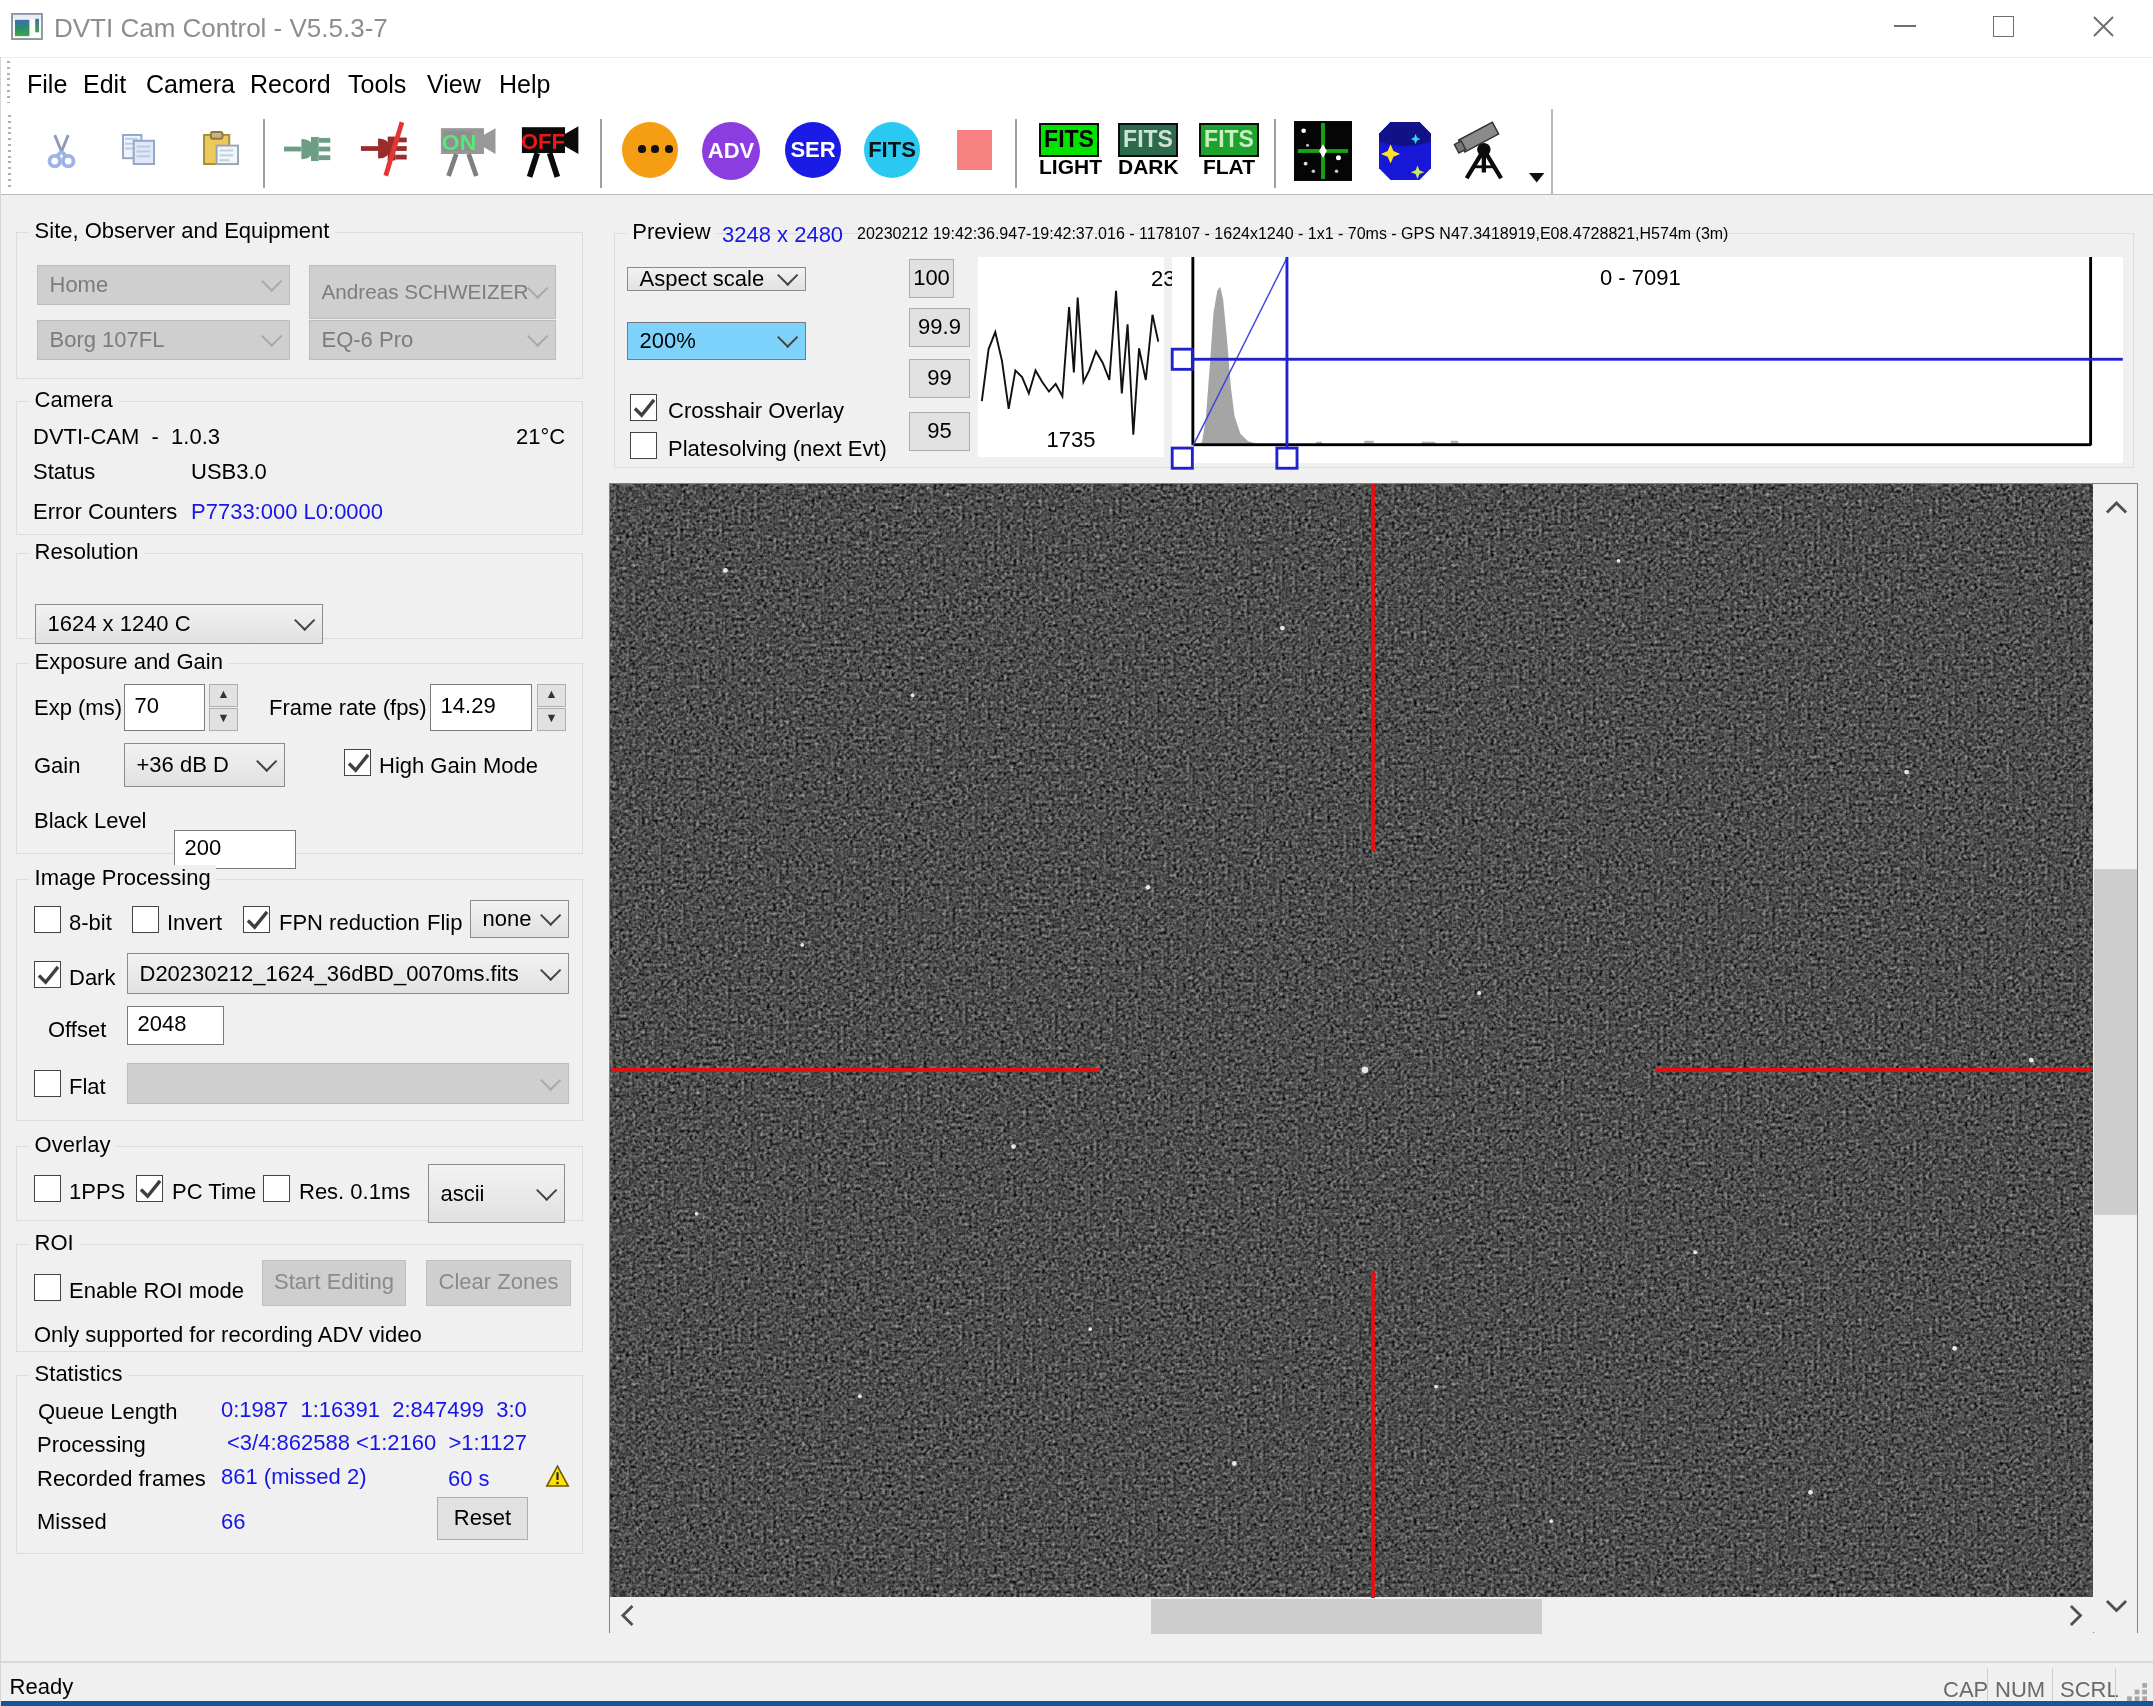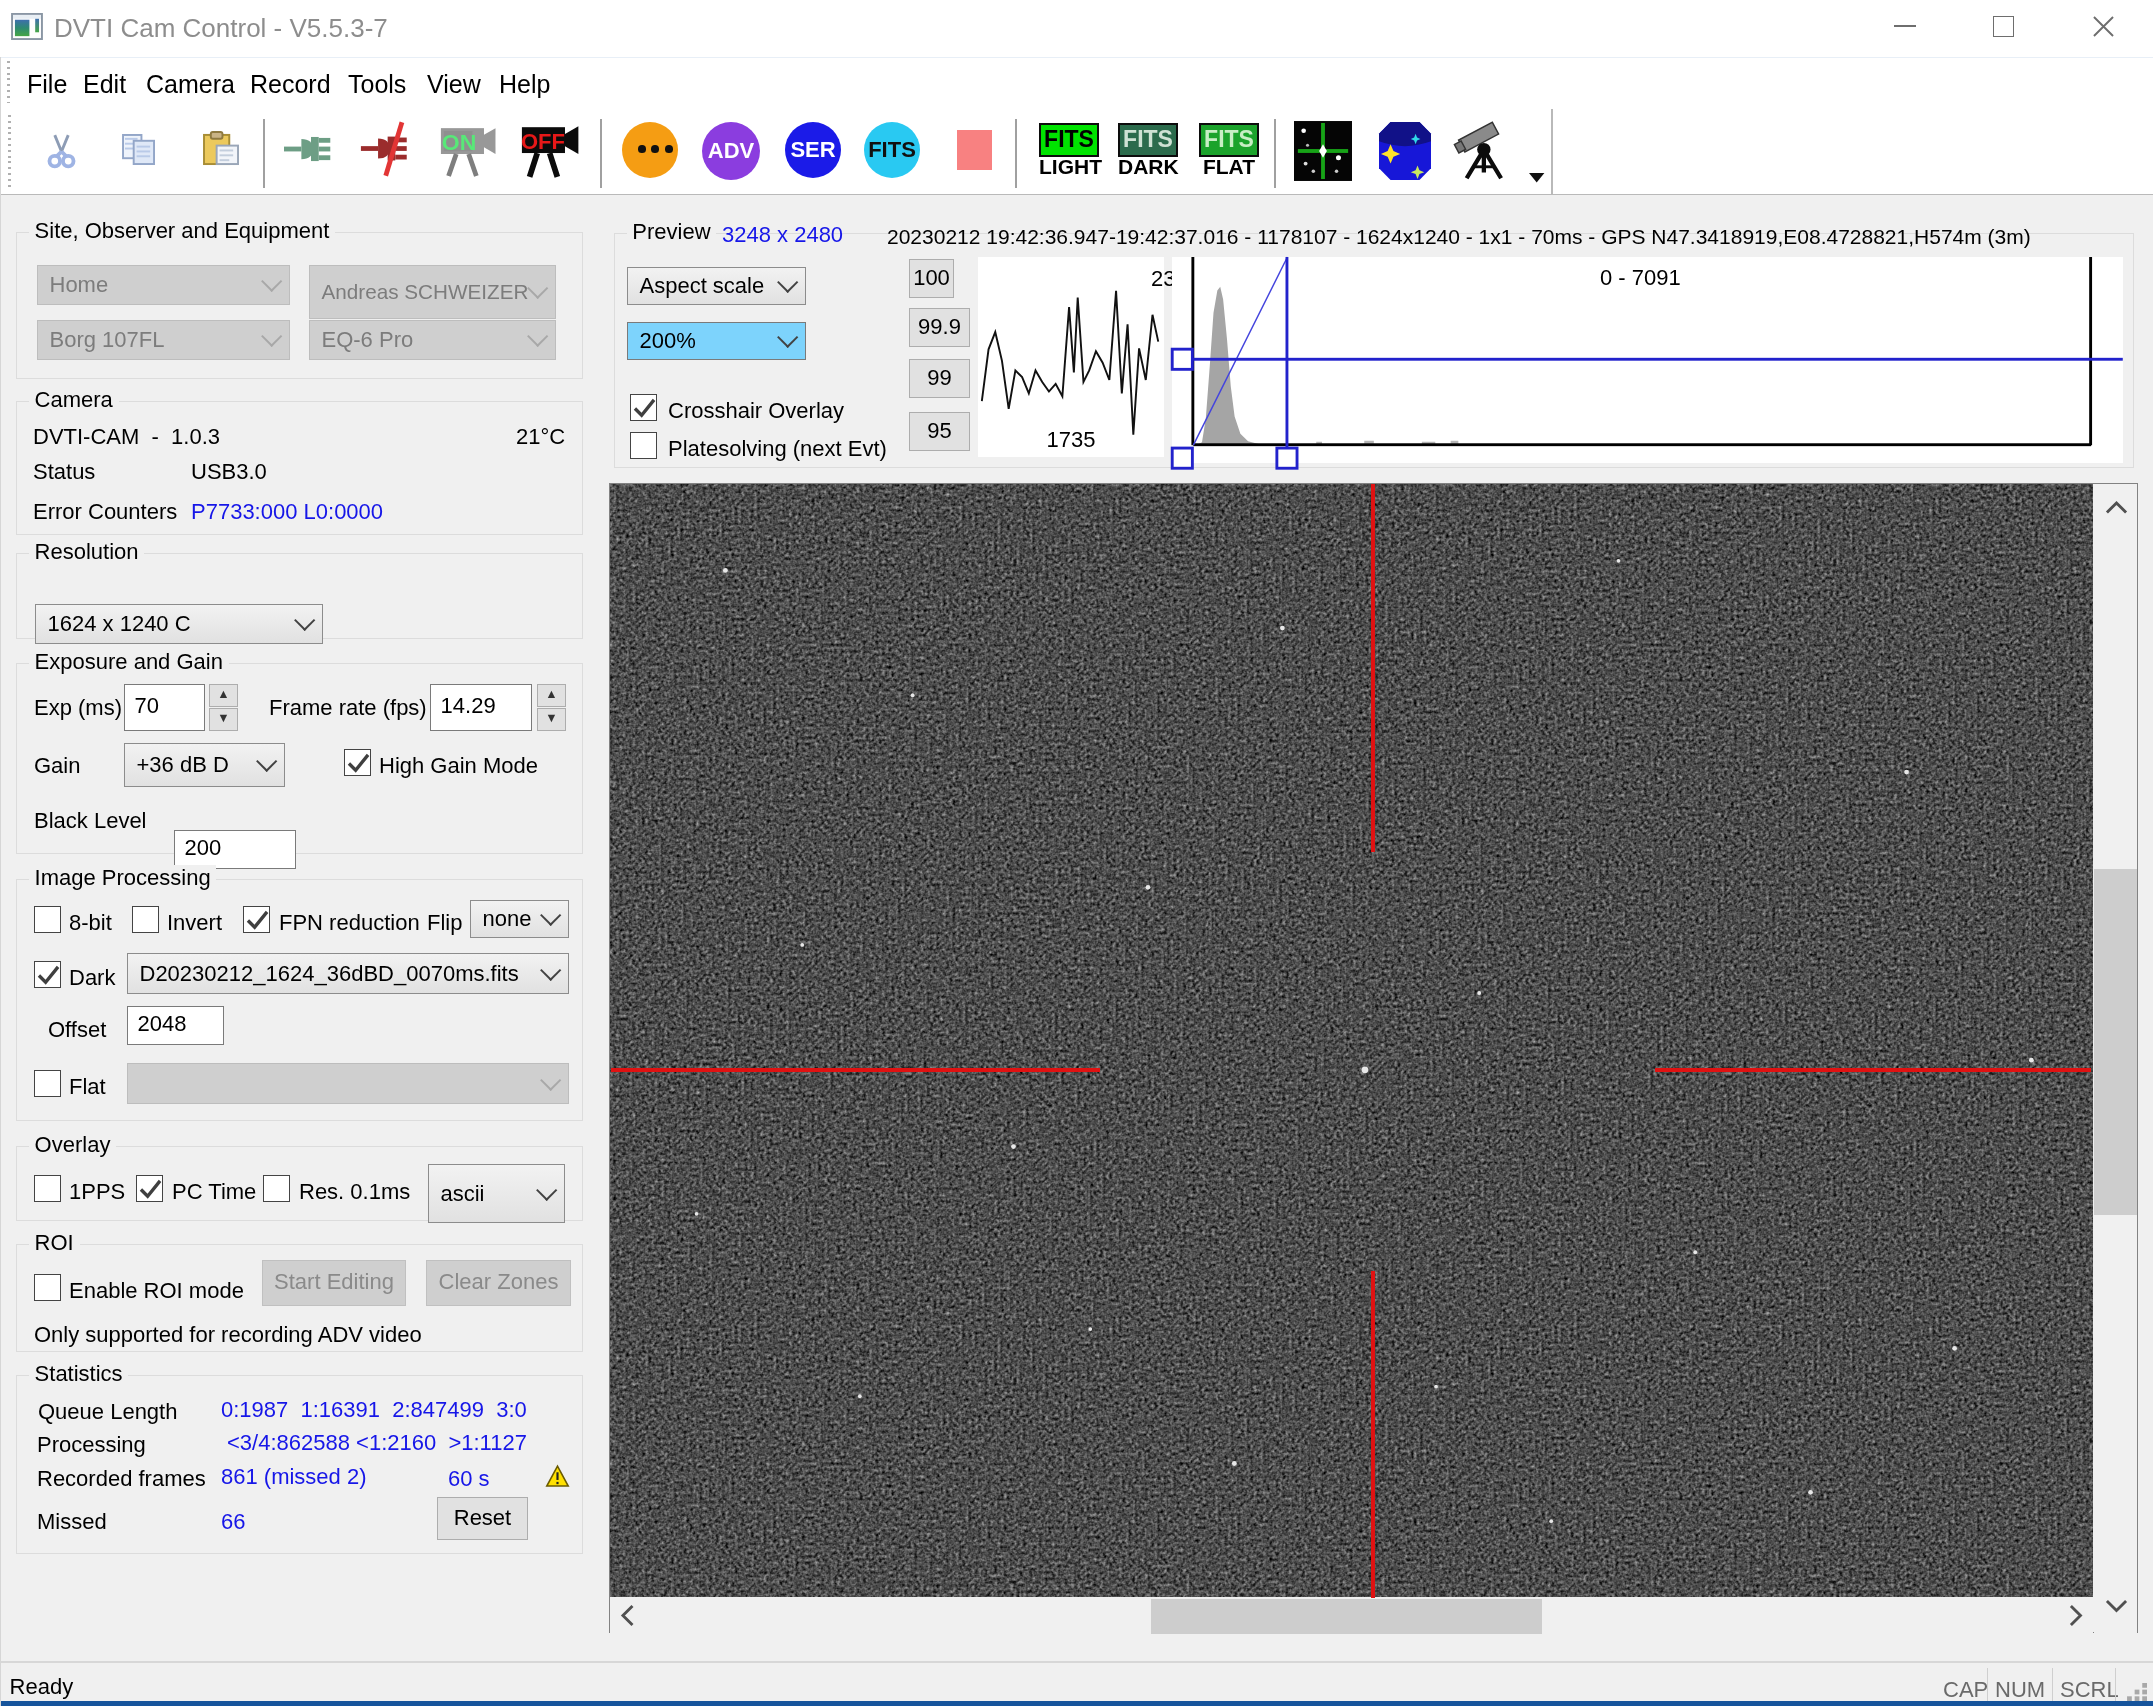--- a/index.html
+++ b/index.html
@@ -331,22 +331,22 @@
     <rect x="13.6" y="21.5" width="2.8" height="3" fill="#222"></rect>
 </svg>
 <div class="lbl" style="left:37px;top:1509px">Missed</div>
 <div class="lbl blu" style="left:221px;top:1509px">66</div>
 <div class="btn" style="left:437px;top:1497px;width:91px;height:43px;line-height:39px">Reset</div>
 
 <div class="gb" style="left:614px;top:233px;width:1520px;height:235px">
     <span class="gl">Preview</span>
   </div>
 <div class="lbl blu" style="left:722px;top:222px">3248 x 2480</div>
-<div class="lbl" style="left:887px;top:225px;font-size:21px">20230212 19:42:36.947-19:42:37.016 - 1178107 - 1624x1240 - 1x1 - 70ms - GPS N47.3418919,E08.4728821,H574m (3m)</div>
-<div class="combo" style="left:627px;top:267px;width:179px;height:38px">
+<div class="lbl" style="left:857px;top:225px;font-size:16px">20230212 19:42:36.947-19:42:37.016 - 1178107 - 1624x1240 - 1x1 - 70ms - GPS N47.3418919,E08.4728821,H574m (3m)</div>
+<div class="combo" style="left:627px;top:267px;width:179px;height:24px">
     <span class="tx">Aspect scale</span>
     <span class="chev"></span>
   </div>
 <div class="combo wh" style="left:627px;top:322px;width:179px;height:38px">
     <span class="tx">200%</span>
     <span class="chev"></span>
   </div>
 <div class="cb" style="left:630px;top:394px"></div>
 <svg class="a" style="left:632px;top:398px" width="25" height="21" viewBox="0 0 26 22">
     <path d="M3 11 L10 18 L23 2" stroke="#3f3f3f" stroke-width="3.5" fill="none"></path>

